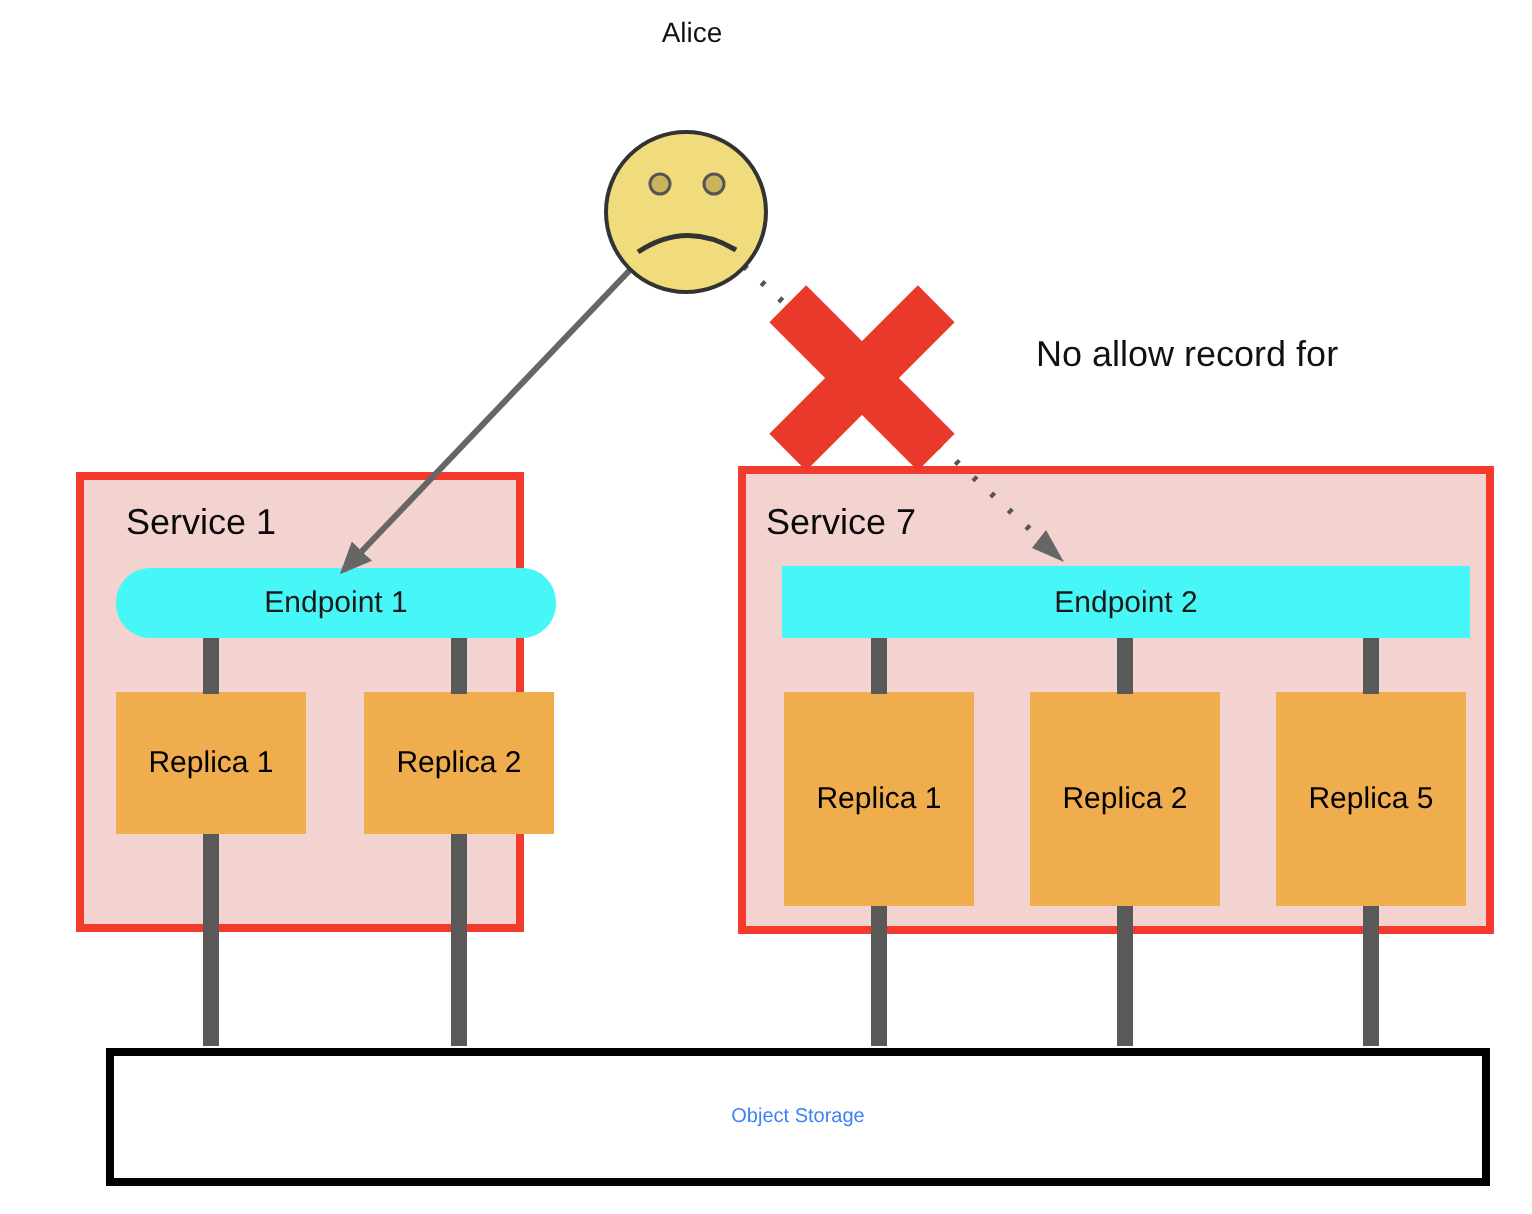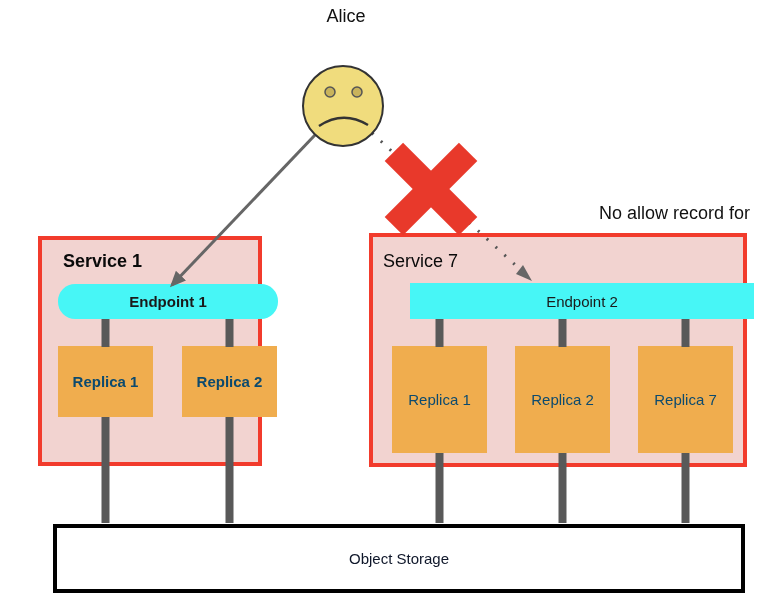--- a/index.html
+++ b/index.html
@@ -2,56 +2,56 @@
 <html style="--service_fill: #f2d3d0; --service_border: #f23b2c; --endpoint_fill: #47f6f6; --replica_fill: #f0ad4e; --connector_gray: #595959; --arrow_gray: #666666; --cross_red: #e8392b; --face_fill: #f0dc7d; --storage_border: #000000; --text_black: #111111;"><head>
 <meta charset="utf-8">
 <style>
   html,body{margin:0;padding:0;background:#ffffff;}
   .canvas{
     position:relative;width:766px;height:607px;background:#ffffff;
     font-family:"Liberation Sans", sans-serif;color:var(--text_black,#111);
     overflow:hidden;
   }
   .abs{position:absolute;}
-  .user-label{left:250px;top:4px;width:192px;text-align:center;font-size:18px;line-height:25px;}
+  .user-label{left:250px;top:4px;width:192px;text-align:center;font-size:14px;line-height:25px;}
   .allow-label{left:26px;top:184px;font-size:18px;}
-  .noallow-label{left:530px;top:166px;width:220px;text-align:right;font-size:18px;line-height:23px;margin-top:36px;}
+  .noallow-label{left:518px;top:166px;width:220px;text-align:left;font-size:18px;line-height:23px;}
   .service{
     box-sizing:border-box;border:4px solid var(--service_border,#f23b2c);
     background:var(--service_fill,#f2d3d0);
   }
-  .service1{left:38px;top:236px;width:224px;height:230px;font-weight:bold;}
+  .service1{left:38px;top:236px;width:224px;height:230px;}
   .service2{left:369px;top:233px;width:378px;height:234px;}
   .service-title{position:absolute;font-size:18px;color:#0a0a0a;}
   .service1 .service-title{left:21px;top:11px;}
   .service2 .service-title{left:10px;top:14px;}
   .endpoint{
     position:absolute;background:var(--endpoint_fill,#47f6f6);
     display:flex;align-items:center;justify-content:center;
     font-size:15px;color:#1a1a1a;
   }
   .service1 .endpoint{left:16px;top:44px;width:220px;height:35px;border-radius:17px;}
-  .service2 .endpoint{left:18px;top:46px;width:344px;height:36px;margin-left:19px;}
+  .service2 .endpoint{left:18px;top:46px;width:344px;height:36px;}
   .replica{
     position:absolute;background:var(--replica_fill,#f0ad4e);width:95px;
     display:flex;align-items:center;justify-content:center;
-    font-size:15px;color:#0c4a6e;text-align:center;
+    font-size:15px;color:#000000;text-align:center;
   }
   .service1 .replica{top:106px;height:71px;}
   .service2 .replica{top:109px;height:107px;}
   .service1 .replica.r0{left:16px;}
   .service1 .replica.r1{left:140px;}
   .service2 .replica.r0{left:19px;}
   .service2 .replica.r1{left:142px;}
   .service2 .replica.r2{left:265px;}
   .storage{
     left:53px;top:524px;width:692px;height:69px;box-sizing:border-box;
     border:4px solid var(--storage_border,#000);background:#ffffff;
     display:flex;align-items:center;justify-content:center;
-    font-size:15px;color:#0f172a;
+    font-size:10px;color:#3b82f6;
   }
   .overlay{left:0;top:0;pointer-events:none;}
   .connector{stroke:var(--connector_gray,#595959);stroke-width:8;}
   .solid-arrow{stroke:var(--arrow_gray,#666);stroke-width:3;fill:none;}
   .dotted-arrow{stroke:#555555;stroke-width:3;stroke-dasharray:2 10;fill:none;}
   .arrowhead{fill:var(--arrow_gray,#666);}
   .cross{fill:var(--cross_red,#e8392b);}
   .face-circle{fill:var(--face_fill,#f0dc7d);stroke:#333;stroke-width:2;}
   .face-eye{fill:#c9b35b;stroke:#555;stroke-width:1.5;}
   .face-mouth{fill:none;stroke:#333;stroke-width:2.5;}
@@ -75,21 +75,21 @@
     <div class="endpoint">Endpoint 1</div>
     <div class="replica r0">Replica 1</div>
     <div class="replica r1">Replica 2</div>
   </div>
 
   <div class="abs service service2">
     <div class="service-title">Service 7</div>
     <div class="endpoint">Endpoint 2</div>
     <div class="replica r0">Replica 1</div>
     <div class="replica r1">Replica 2</div>
-    <div class="replica r2">Replica 7</div>
+    <div class="replica r2">Replica 5</div>
   </div>
 
   <div class="abs storage">
     <span>Object Storage</span>
   </div>
 
   <svg class="abs overlay" width="766" height="607" viewBox="0 0 766 607">
     <defs>
       <marker id="ah" markerUnits="userSpaceOnUse" markerWidth="16" markerHeight="14" refX="13" refY="7" orient="auto">
         <path d="M0,0 L16,7 L0,14 Z" class="arrowhead"></path>

